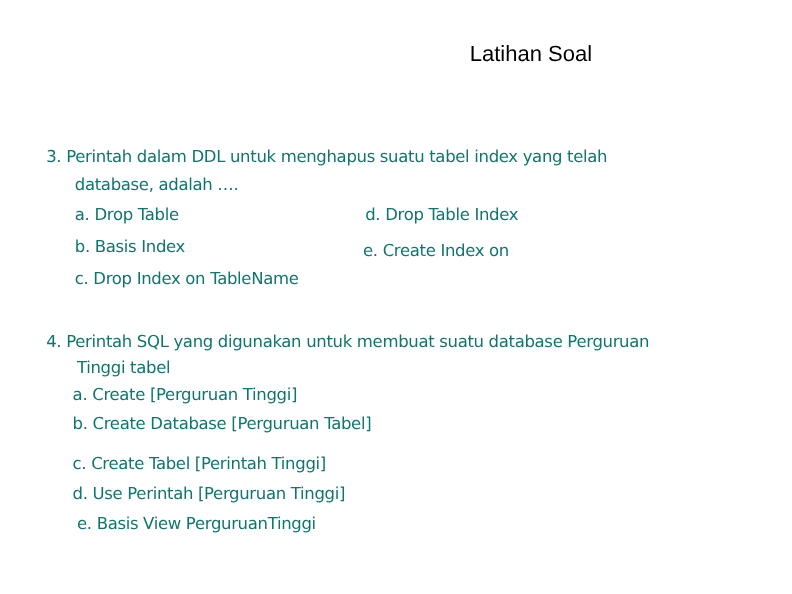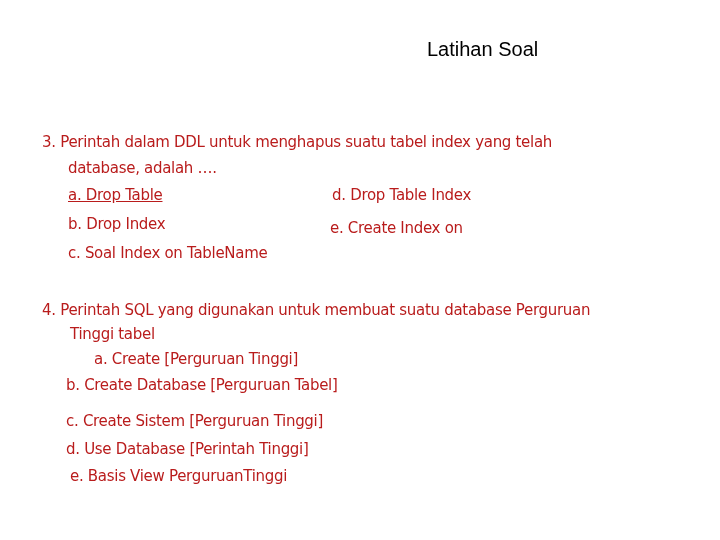--- a/index.html
+++ b/index.html
@@ -32,62 +32,62 @@
       white-space: nowrap;
     }
     .title-1 { top: 37px; }
     .title-2 { top: 82px; }
 
     .body-text {
       position: absolute;
       font-family: "DejaVu Sans", sans-serif;
       font-size: 15px;
       line-height: 20px;
-      color: #b91c1c;
+      color: #0f766e;
       white-space: nowrap;
       letter-spacing: -0.3px;
     }
     
     .q3-line1 { left: 42px; top: 132px; }
     .q3-line2 { left: 68px; top: 158px; }
-    .q3-a { left: 68px; top: 185px; text-decoration: underline; }
+    .q3-a { left: 68px; top: 185px; }
     .q3-b { left: 68px; top: 214px; }
     .q3-c { left: 68px; top: 243px; }
     .q3-d { left: 332px; top: 185px; }
     .q3-e { left: 330px; top: 218px; }
 
     
     .q4-line1 { left: 42px; top: 300px; }
     .q4-line2 { left: 70px; top: 324px; }
-    .q4-a { left: 66px; top: 349px; margin-left: 28px; }
+    .q4-a { left: 66px; top: 349px; }
     .q4-b { left: 66px; top: 375px; }
     .q4-c { left: 66px; top: 412px - 0px; }
     .q4-c { top: 412px; }
     .q4-d { left: 66px; top: 439px; }
     .q4-e { left: 70px; top: 466px; }
     .q4-c { top: 411px; }
   </style>
 </head>
 <body>
 
 <div class="slide">
   <div class="title title-1">Latihan Soal</div>
 
   <div>
     <div class="body-text q3-line1">3. Perintah dalam DDL untuk menghapus suatu tabel index yang telah</div>
     <div class="body-text q3-line2">database, adalah ….</div>
     <div class="body-text q3-a">a. Drop Table</div>
-    <div class="body-text q3-b">b. Drop Index</div>
-    <div class="body-text q3-c">c. Soal Index on TableName</div>
+    <div class="body-text q3-b">b. Basis Index</div>
+    <div class="body-text q3-c">c. Drop Index on TableName</div>
     <div class="body-text q3-d">d. Drop Table Index</div>
     <div class="body-text q3-e">e. Create Index on</div>
   </div>
 
   <div>
     <div class="body-text q4-line1">4. Perintah SQL yang digunakan untuk membuat suatu database Perguruan</div>
     <div class="body-text q4-line2">Tinggi tabel</div>
     <div class="body-text q4-a">a. Create [Perguruan Tinggi]</div>
     <div class="body-text q4-b">b. Create Database [Perguruan Tabel]</div>
-    <div class="body-text q4-c">c. Create Sistem [Perguruan Tinggi]</div>
-    <div class="body-text q4-d">d. Use Database [Perintah Tinggi]</div>
+    <div class="body-text q4-c">c. Create Tabel [Perintah Tinggi]</div>
+    <div class="body-text q4-d">d. Use Perintah [Perguruan Tinggi]</div>
     <div class="body-text q4-e">e. Basis View PerguruanTinggi</div>
   </div>
 </div>
 
 </body></html>

